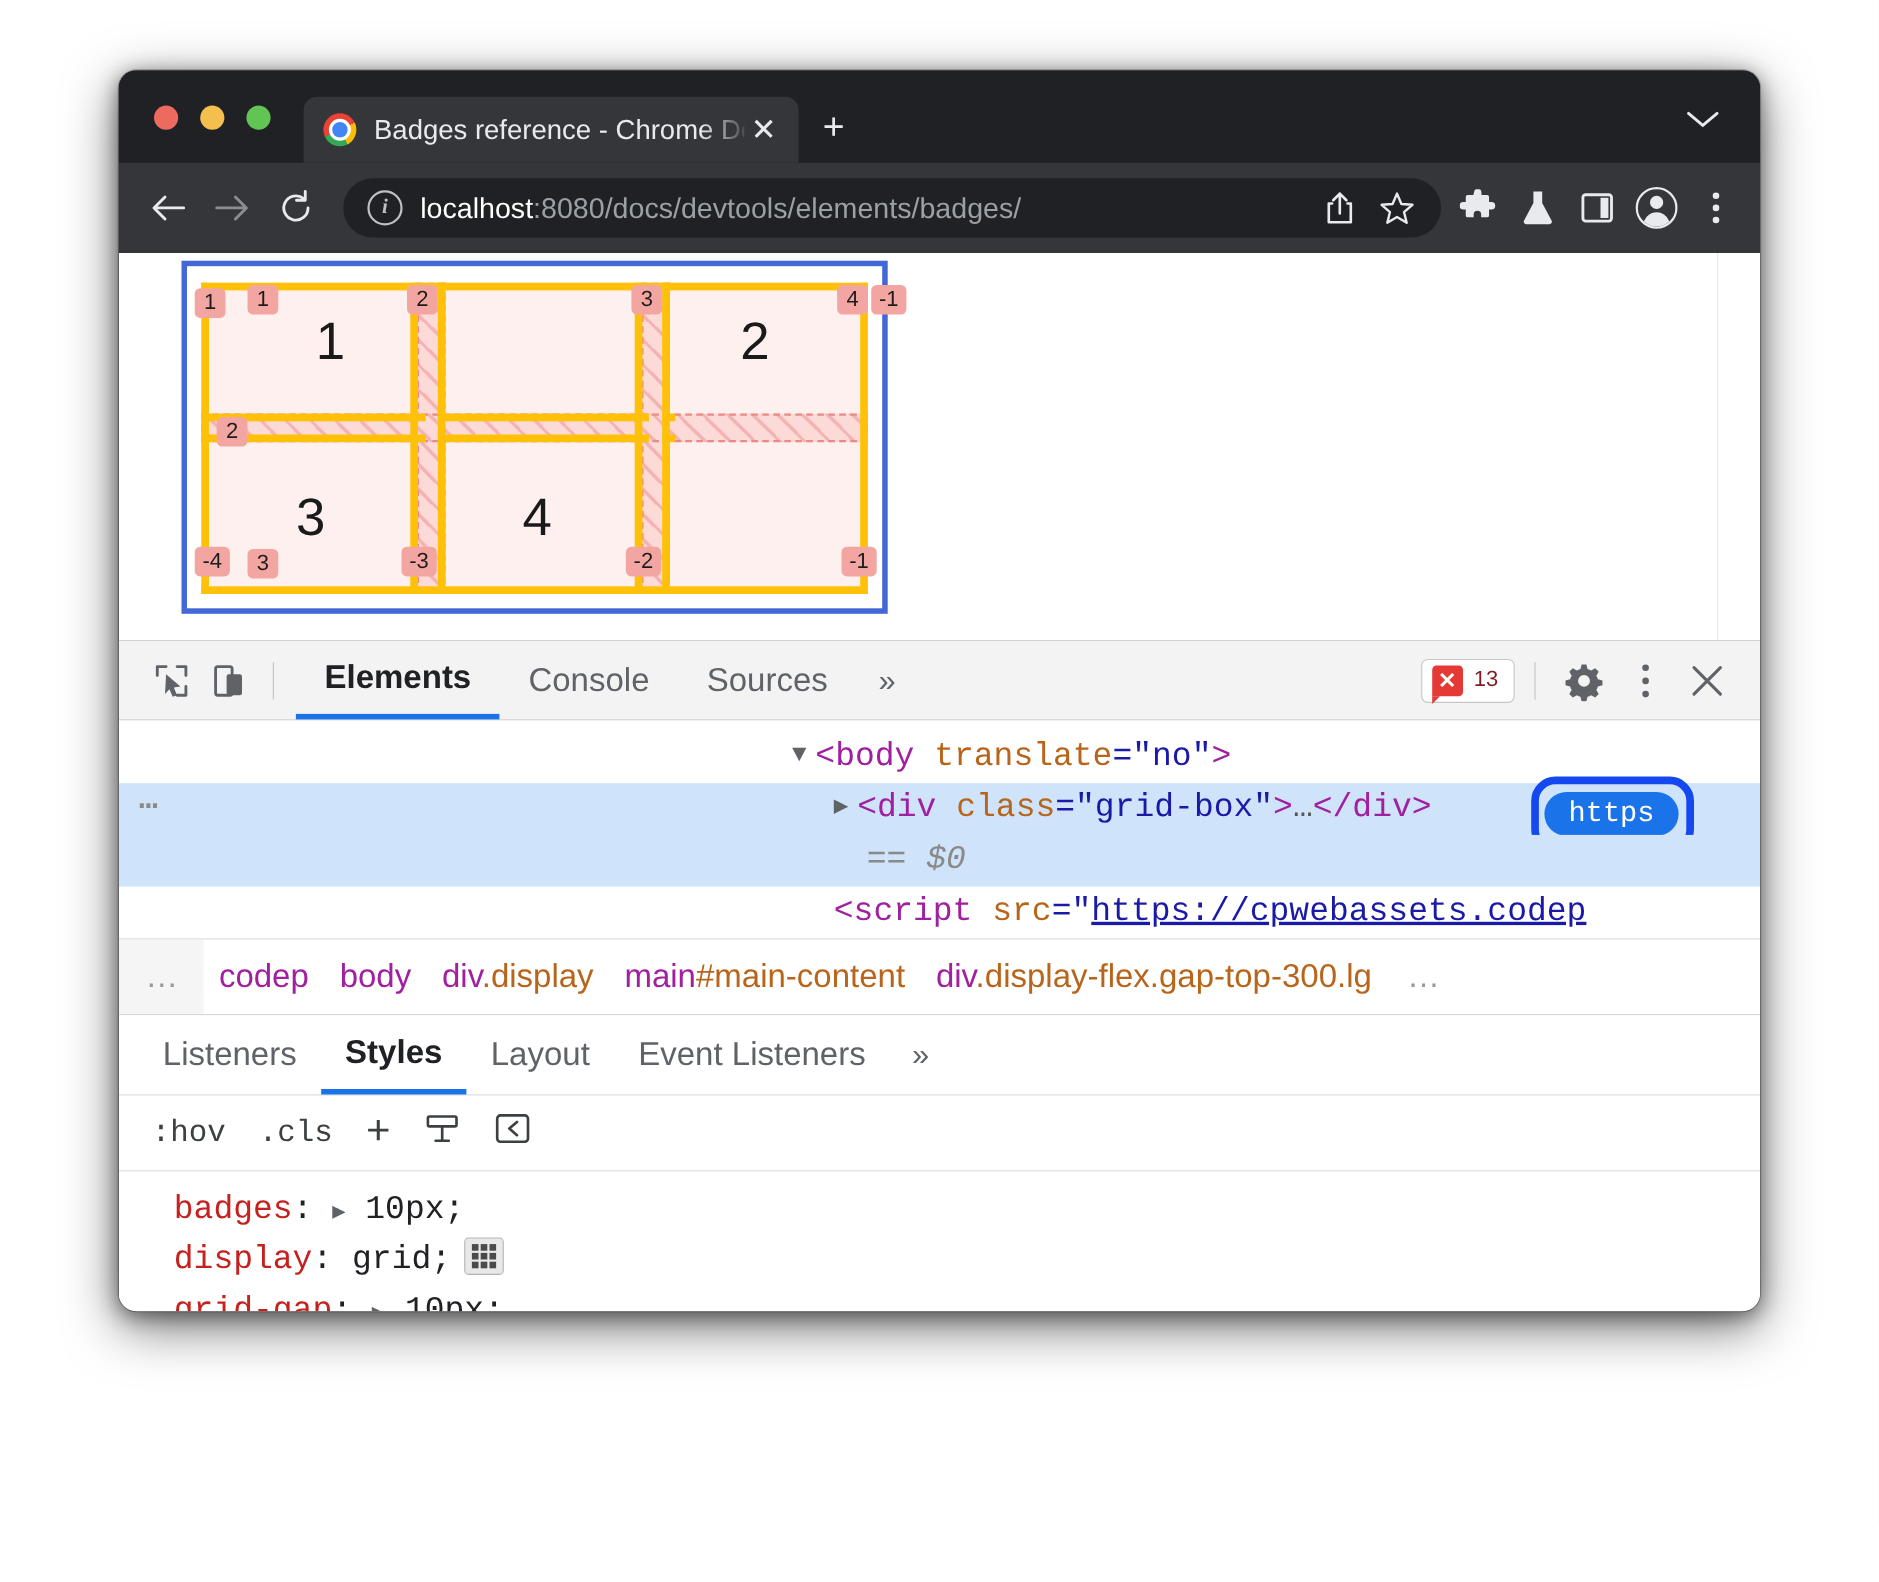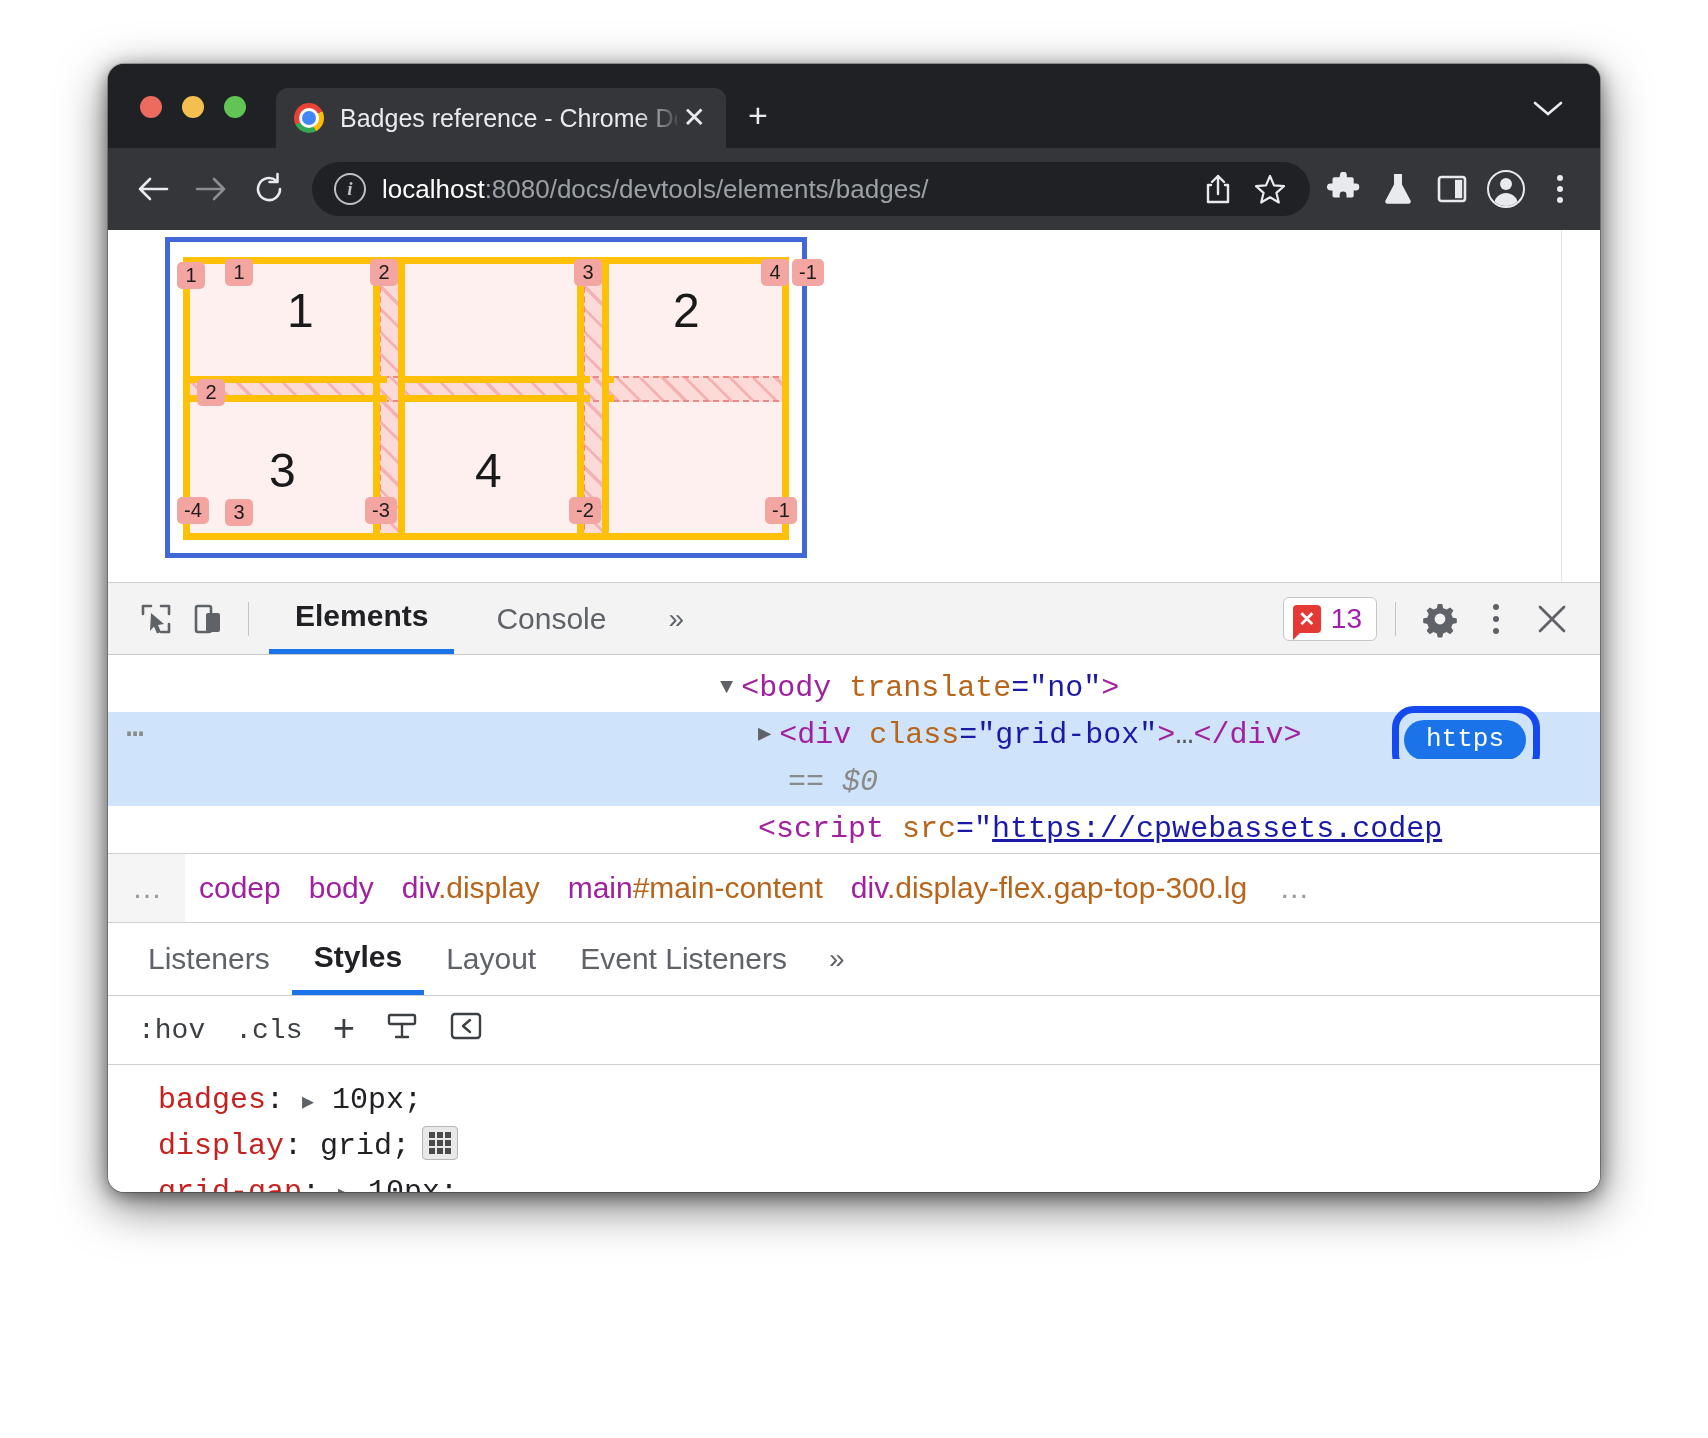--- a/index.html
+++ b/index.html
@@ -229,21 +229,21 @@
     padding: 0 22px;
     box-sizing: border-box;
     position: relative;
   }
   .dt-ico {
     width: 52px; height: 52px;
     display:flex; align-items:center; justify-content:center;
     color:#5f6368;
   }
   .dt-sep { width:1px; height:34px; background:#c4c4c4; margin: 0 14px; }
-  .dt-tabs { display:flex; align-items:center; gap: 16px; margin-left: 6px; }
+  .dt-tabs { display:flex; align-items:center; gap: 0; margin-left: 6px; }
   .dt-tab {
     font-size: 30px; color: #5f6368;
     padding: 0 26px; height: 71px;
     display: flex; align-items: center;
     box-sizing: border-box;
   }
   .dt-tab.active { color:#202124; font-weight: 600; border-bottom: 5px solid #1a73e8; }
   .dt-more { font-size: 28px; color:#5f6368; padding: 0 20px; }
   .dt-right { margin-left: auto; display:flex; align-items:center; gap: 4px; }
   .err-badge {
@@ -255,21 +255,21 @@
     width: 28px; height: 28px; background:#e53935; color:#fff;
     border-radius: 4px 4px 4px 0;
     font-size: 20px; font-weight:700;
     display:flex;align-items:center;justify-content:center;
     position: relative;
   }
   .err-icon::after{
     content:""; position:absolute; left:0; bottom:-7px;
     border-left: 7px solid #e53935; border-bottom: 7px solid transparent;
   }
-  .err-count { font-size: 28px; color:#a21caf; }
+  .err-count { font-size: 20px; color:#7f1d1d; }
   .dt-kebab { display:flex; flex-direction:column; gap:6px; align-items:center; }
   .dt-kebab span { width:6px;height:6px;border-radius:50%;background:#5f6368;display:block;}
 
   
   .dom {
     position:relative;
     font-family: "Liberation Mono", monospace;
     font-size: 30px;
     background: #fff;
     padding-top: 10px;
@@ -537,20 +537,21 @@
           <svg width="34" height="34" viewBox="0 0 34 34">
             <rect x="5" y="4" width="15" height="26" rx="2" stroke="#5f6368" stroke-width="2.6" fill="none"></rect>
             <rect x="15" y="11" width="14" height="19" rx="2" fill="#5f6368"></rect>
           </svg>
         </span>
         <span class="dt-sep"></span>
 
         <span class="dt-tabs">
           <span class="dt-tab active">Elements</span>
           <span class="dt-tab">Console</span>
+          <span class="dt-tab">Sources</span>
           <span class="dt-more">»</span>
         </span>
 
         <span class="dt-right">
           <span class="err-badge">
             <span class="err-icon">✕</span>
             <span class="err-count">13</span>
           </span>
           <span class="dt-sep"></span>
           <span class="dt-ico">

